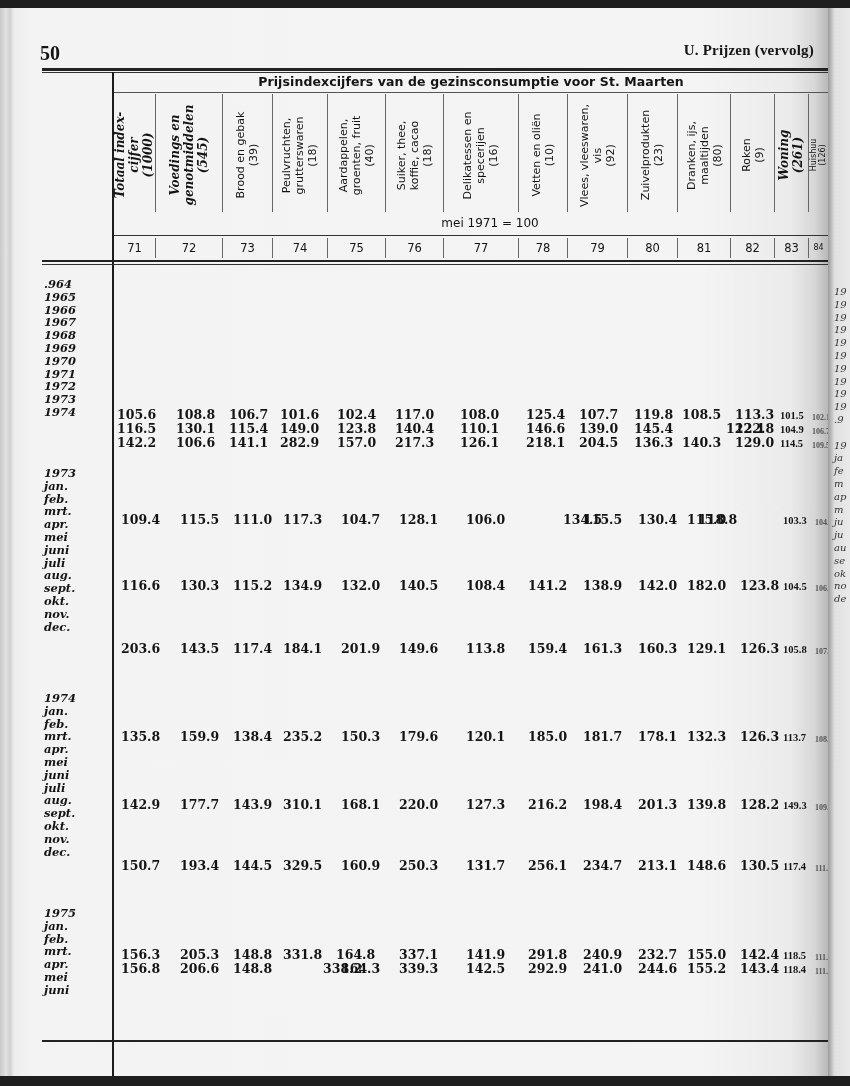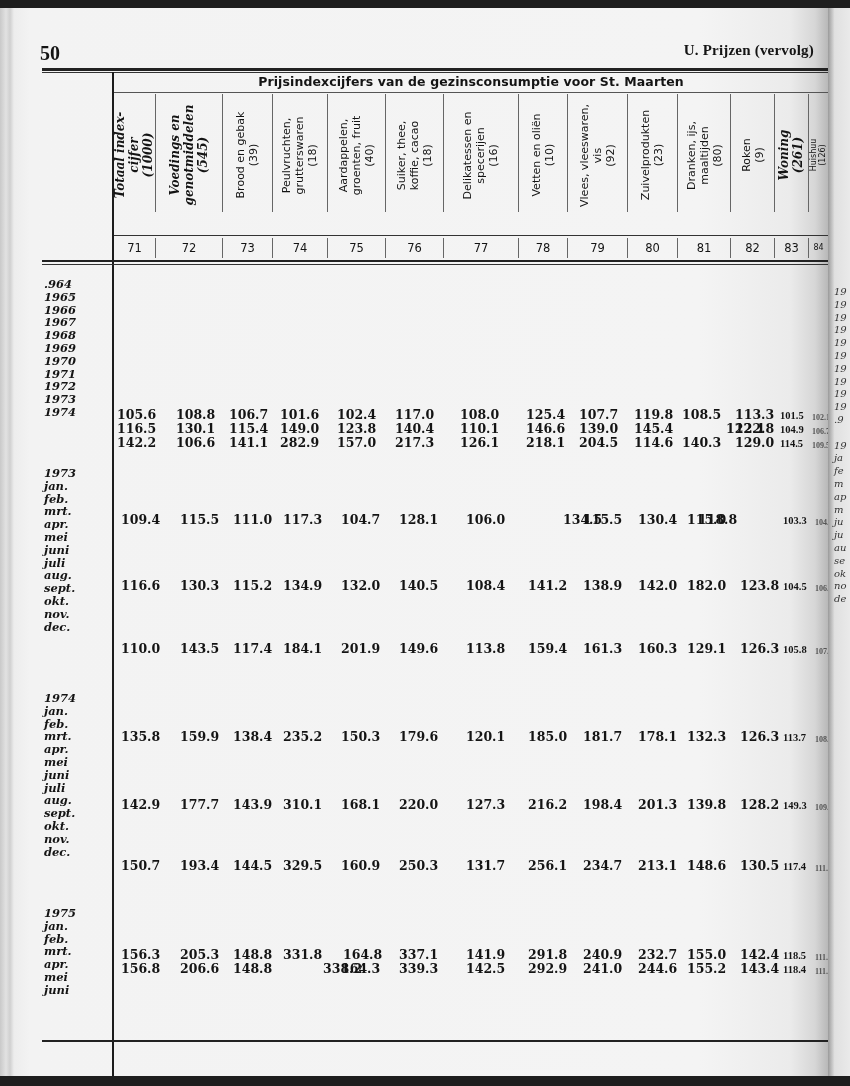--- a/index.html
+++ b/index.html
@@ -170,20 +170,21 @@
     </div>
   <div class="col-head" style="left:775px; width:33px;">
       <div class="rot ital">Woning
 (261)</div>
     </div>
   <div class="col-head" style="left:809px; width:19px;">
       <div class="rot small">Huishuu
 (126)</div>
     </div>
 
+  <div class="base-label">mei 1971 = 100</div>
   <div class="hline" style="left:114px; top:227px; width:714px; background:#333;"></div>
 
   <div class="colsep" style="left:155px; top:230px; height:20px;"></div>
   <div class="colsep" style="left:222px; top:230px; height:20px;"></div>
   <div class="colsep" style="left:272px; top:230px; height:20px;"></div>
   <div class="colsep" style="left:327px; top:230px; height:20px;"></div>
   <div class="colsep" style="left:385px; top:230px; height:20px;"></div>
   <div class="colsep" style="left:443px; top:230px; height:20px;"></div>
   <div class="colsep" style="left:518px; top:230px; height:20px;"></div>
   <div class="colsep" style="left:567px; top:230px; height:20px;"></div>
@@ -291,21 +292,21 @@
   <div>
     <div class="val" style="left:117px; top:428px;">142.2</div>
     <div class="val" style="left:176px; top:428px;">106.6</div>
     <div class="val" style="left:229px; top:428px;">141.1</div>
     <div class="val" style="left:280px; top:428px;">282.9</div>
     <div class="val" style="left:337px; top:428px;">157.0</div>
     <div class="val" style="left:395px; top:428px;">217.3</div>
     <div class="val" style="left:460px; top:428px;">126.1</div>
     <div class="val" style="left:526px; top:428px;">218.1</div>
     <div class="val" style="left:579px; top:428px;">204.5</div>
-    <div class="val" style="left:634px; top:428px;">114.6</div>
+    <div class="val" style="left:634px; top:428px;">136.3</div>
     <div class="val" style="left:682px; top:428px;">140.3</div>
     <div class="val" style="left:735px; top:428px;">129.0</div>
     <div class="val narrow" style="left:780px; top:429px;">114.5</div>
     <div class="val tiny" style="left:812px; top:431px;">109.5</div>
   </div>
 
   <div>
     <div class="val" style="left:121px; top:505px;">109.4</div>
     <div class="val" style="left:180px; top:505px;">115.5</div>
     <div class="val" style="left:233px; top:505px;">111.0</div>
@@ -331,21 +332,21 @@
     <div class="val" style="left:466px; top:571px;">108.4</div>
     <div class="val" style="left:528px; top:571px;">141.2</div>
     <div class="val" style="left:583px; top:571px;">138.9</div>
     <div class="val" style="left:638px; top:571px;">142.0</div>
     <div class="val" style="left:687px; top:571px;">182.0</div>
     <div class="val" style="left:740px; top:571px;">123.8</div>
     <div class="val narrow" style="left:783px; top:572px;">104.5</div>
     <div class="val tiny" style="left:815px; top:574px;">106.0</div>
   </div>
   <div>
-    <div class="val" style="left:121px; top:634px;">110.0</div>
+    <div class="val" style="left:121px; top:634px;">203.6</div>
     <div class="val" style="left:180px; top:634px;">143.5</div>
     <div class="val" style="left:233px; top:634px;">117.4</div>
     <div class="val" style="left:283px; top:634px;">184.1</div>
     <div class="val" style="left:341px; top:634px;">201.9</div>
     <div class="val" style="left:399px; top:634px;">149.6</div>
     <div class="val" style="left:466px; top:634px;">113.8</div>
     <div class="val" style="left:528px; top:634px;">159.4</div>
     <div class="val" style="left:583px; top:634px;">161.3</div>
     <div class="val" style="left:638px; top:634px;">160.3</div>
     <div class="val" style="left:687px; top:634px;">129.1</div>
@@ -401,21 +402,21 @@
     <div class="val" style="left:740px; top:851px;">130.5</div>
     <div class="val narrow" style="left:783px; top:852px;">117.4</div>
     <div class="val tiny" style="left:815px; top:854px;">111.0</div>
   </div>
 
   <div>
     <div class="val" style="left:121px; top:940px;">156.3</div>
     <div class="val" style="left:180px; top:940px;">205.3</div>
     <div class="val" style="left:233px; top:940px;">148.8</div>
     <div class="val" style="left:283px; top:940px;">331.8</div>
-    <div class="val" style="left:343px; top:940px;text-align:right;">164.8</div>
+    <div class="val" style="left:336px; top:940px;text-align:right;">164.8</div>
     <div class="val" style="left:399px; top:940px;">337.1</div>
     <div class="val" style="left:466px; top:940px;">141.9</div>
     <div class="val" style="left:528px; top:940px;">291.8</div>
     <div class="val" style="left:583px; top:940px;">240.9</div>
     <div class="val" style="left:638px; top:940px;">232.7</div>
     <div class="val" style="left:687px; top:940px;">155.0</div>
     <div class="val" style="left:740px; top:940px;">142.4</div>
     <div class="val narrow" style="left:783px; top:941px;">118.5</div>
     <div class="val tiny" style="left:815px; top:943px;">111.1</div>
   </div>

